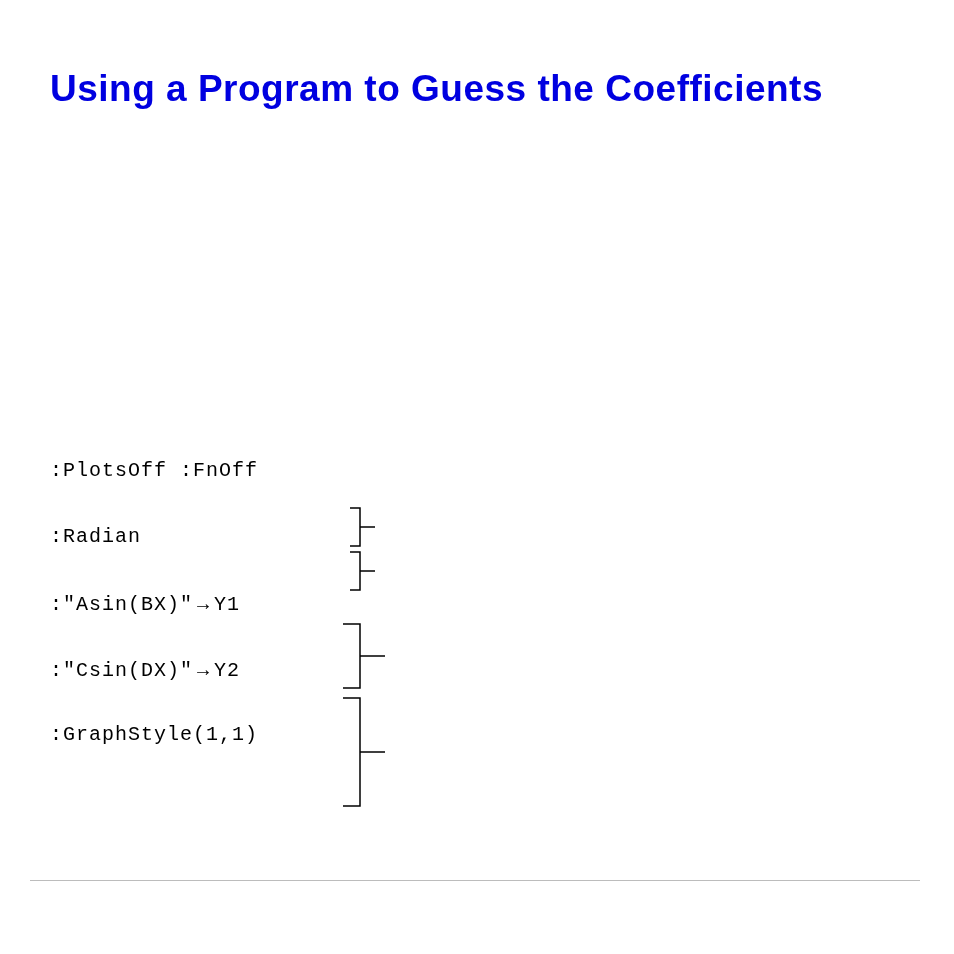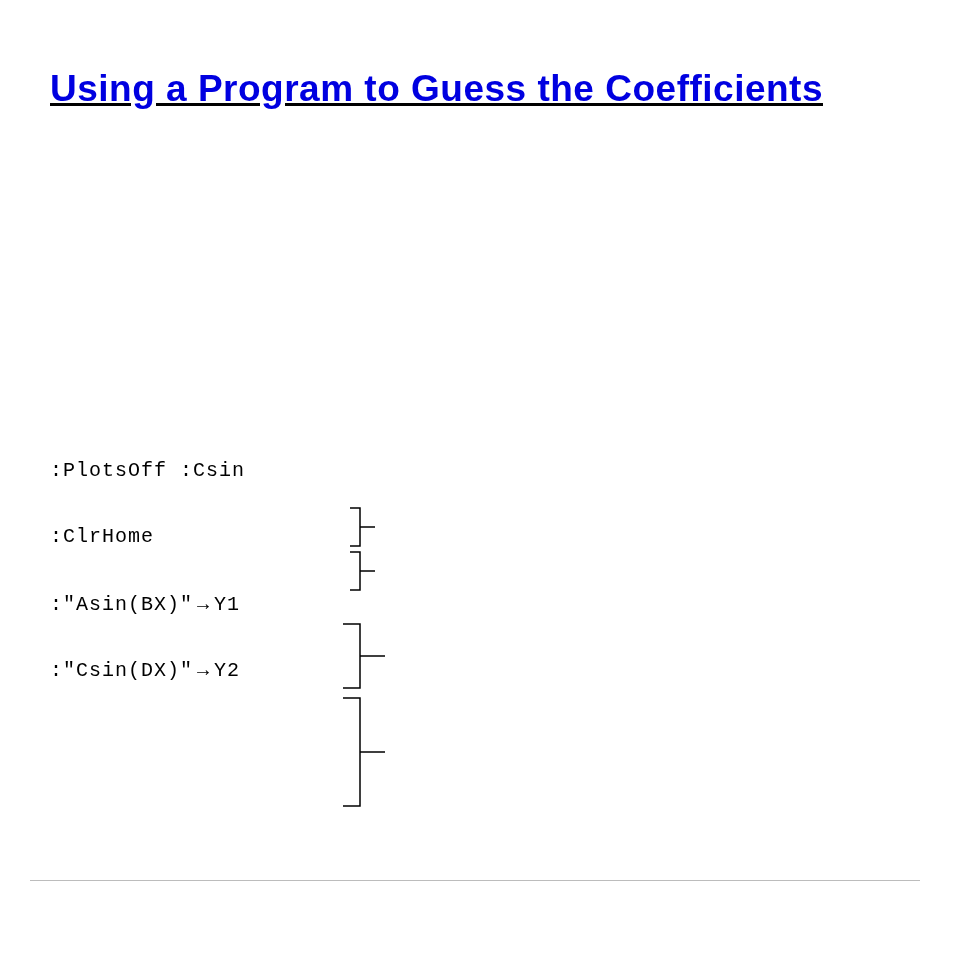--- a/index.html
+++ b/index.html
@@ -9,21 +9,20 @@
     height: 954px;
     background: #ffffff;
     font-family: Arial, Helvetica, sans-serif;
   }
   .page {
     position: relative;
     width: 950px;
     height: 954px;
     box-sizing: border-box;
     padding: 60px 50px 0 50px;
-    text-decoration: underline;
   }
   .title {
     color: #0000e0;
     font-weight: 900;
     font-size: 37px;
     letter-spacing: 0.5px;
     margin: 8px 0 0 0;
     font-family: Arial, "Arial Black", Helvetica, sans-serif;
   }
   .code-area {
@@ -66,24 +65,25 @@
 </head>
 <body>
 
 <div class="page">
 
   <h1 class="title">Using a Program to Guess the Coefficients</h1>
 
   <div class="code-area">
 
     <div class="code">
-      <div class="line">:PlotsOff :Csin</div>
-      <div class="line">:ClrHome</div>
+      <div class="line">:PlotsOff :FnOff</div>
+      <div class="line">:Radian</div>
       <div class="line"><span>:"Asin(BX)"</span><span class="arrow">→</span><span>Y1</span></div>
       <div class="line"><span>:"Csin(DX)"</span><span class="arrow">→</span><span>Y2</span></div>
+      <div class="line">:GraphStyle(1,1)</div>
       
       
       
       
       
       
       
       
       
       

